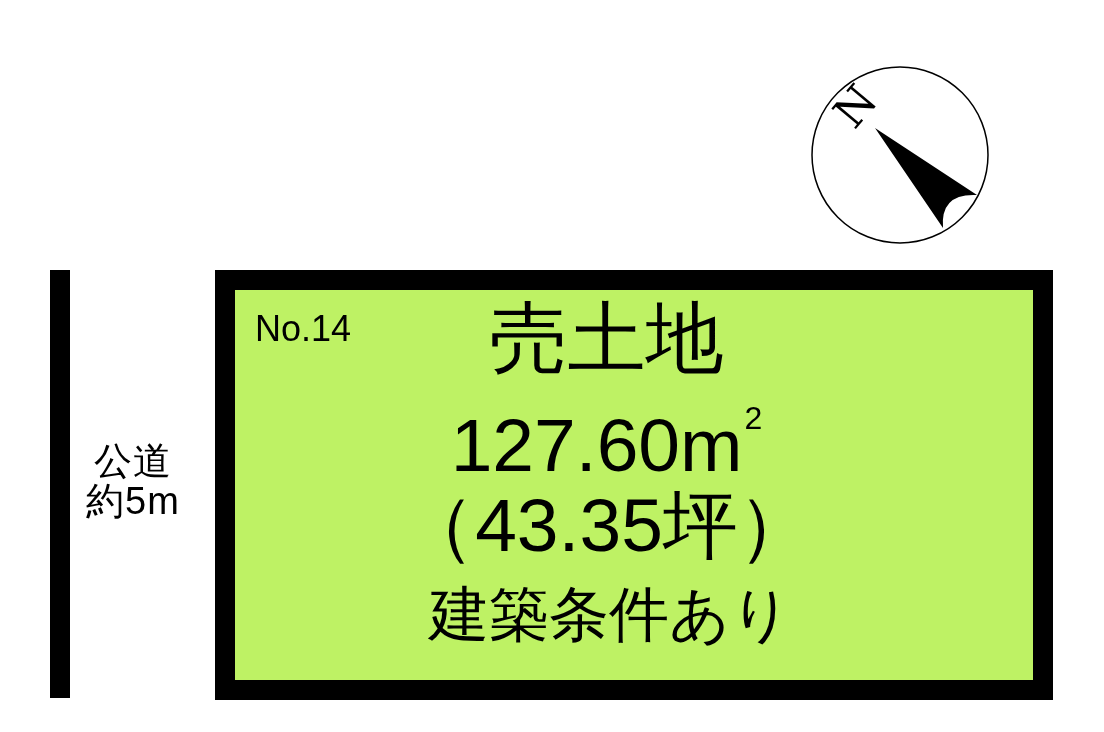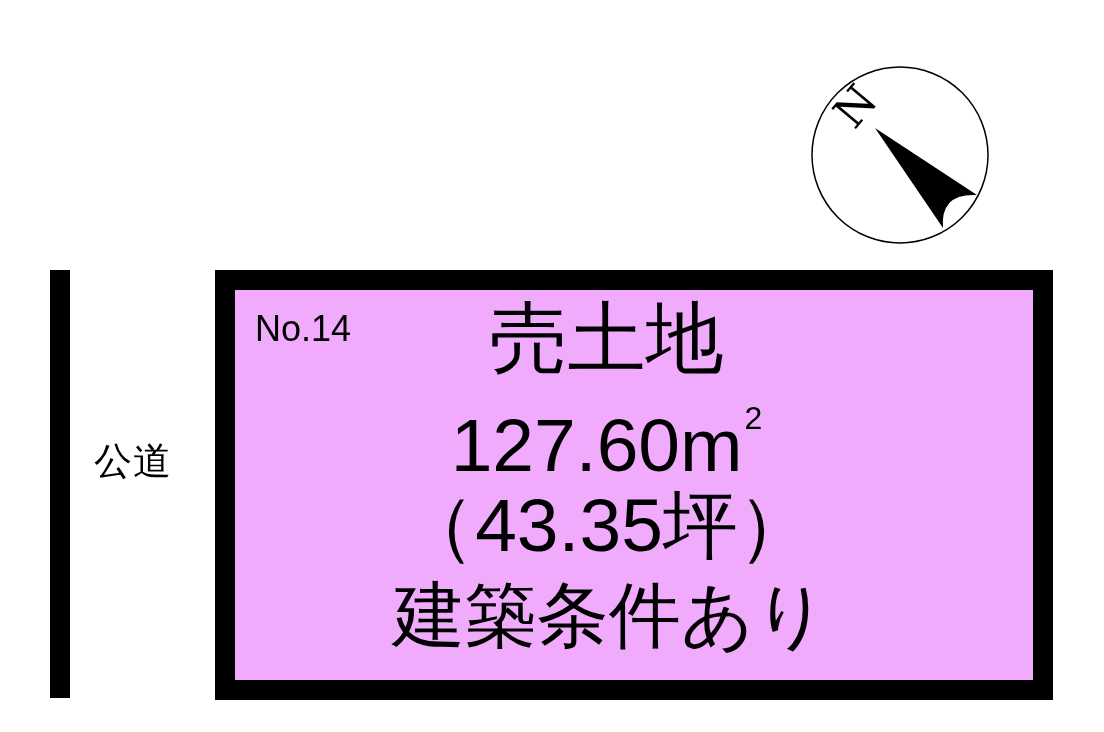--- a/index.html
+++ b/index.html
@@ -62,21 +62,21 @@
 
   
   .plot {
     position: absolute;
     left: 215px;
     top: 270px;
     width: 838px;
     height: 430px;
     box-sizing: border-box;
     border: 20px solid #000000;
-    background: #f0abfc;
+    background: #bef264;
   }
   .plot-number {
     position: absolute;
     left: 20px;
     top: 20px;
     font-size: 36px;
     line-height: 38px;
   }
   .plot-text {
     position: absolute;
@@ -90,21 +90,21 @@
     padding-top: 8px;
     padding-right: 55px;
   }
   .line {
     white-space: nowrap;
     line-height: 80px;
   }
   .line-title   { font-size: 78px; }
   .line-area    { font-size: 75px; }
   .line-tsubo   { font-size: 75px; text-align: right; }
-  .line-note    { font-size: 72px; margin-top: 10px; margin-left: 8px; }
+  .line-note    { font-size: 60px; margin-top: 10px; margin-left: 8px; }
   .area-sup {
     display: inline-block;
     font-size: 32px;
     vertical-align: 42px;
     margin-left: 2px;
   }
 </style>
 </head>
 <body>
 
@@ -112,20 +112,21 @@
 
   <svg class="compass" viewBox="0 0 184 184">
     <circle cx="92" cy="92" r="88"></circle>
     <path d="M 67 65 L 169 132 Q 132 130 135 165 Z"></path>
     <text transform="translate(47 43) rotate(-50)" text-anchor="middle" dominant-baseline="central">N</text>
   </svg>
 
   <div class="road-bar"></div>
   <div class="road-label">
     <span>公道</span><br>
+    <span>約5m</span>
   </div>
 
   <div class="plot">
     <div class="plot-number">No.14</div>
 
     <div class="plot-text">
       <div class="line line-title">売土地</div>
 
       <div class="line line-area"><span>127.60</span><span>m</span><span class="area-sup">2</span></div>
 

